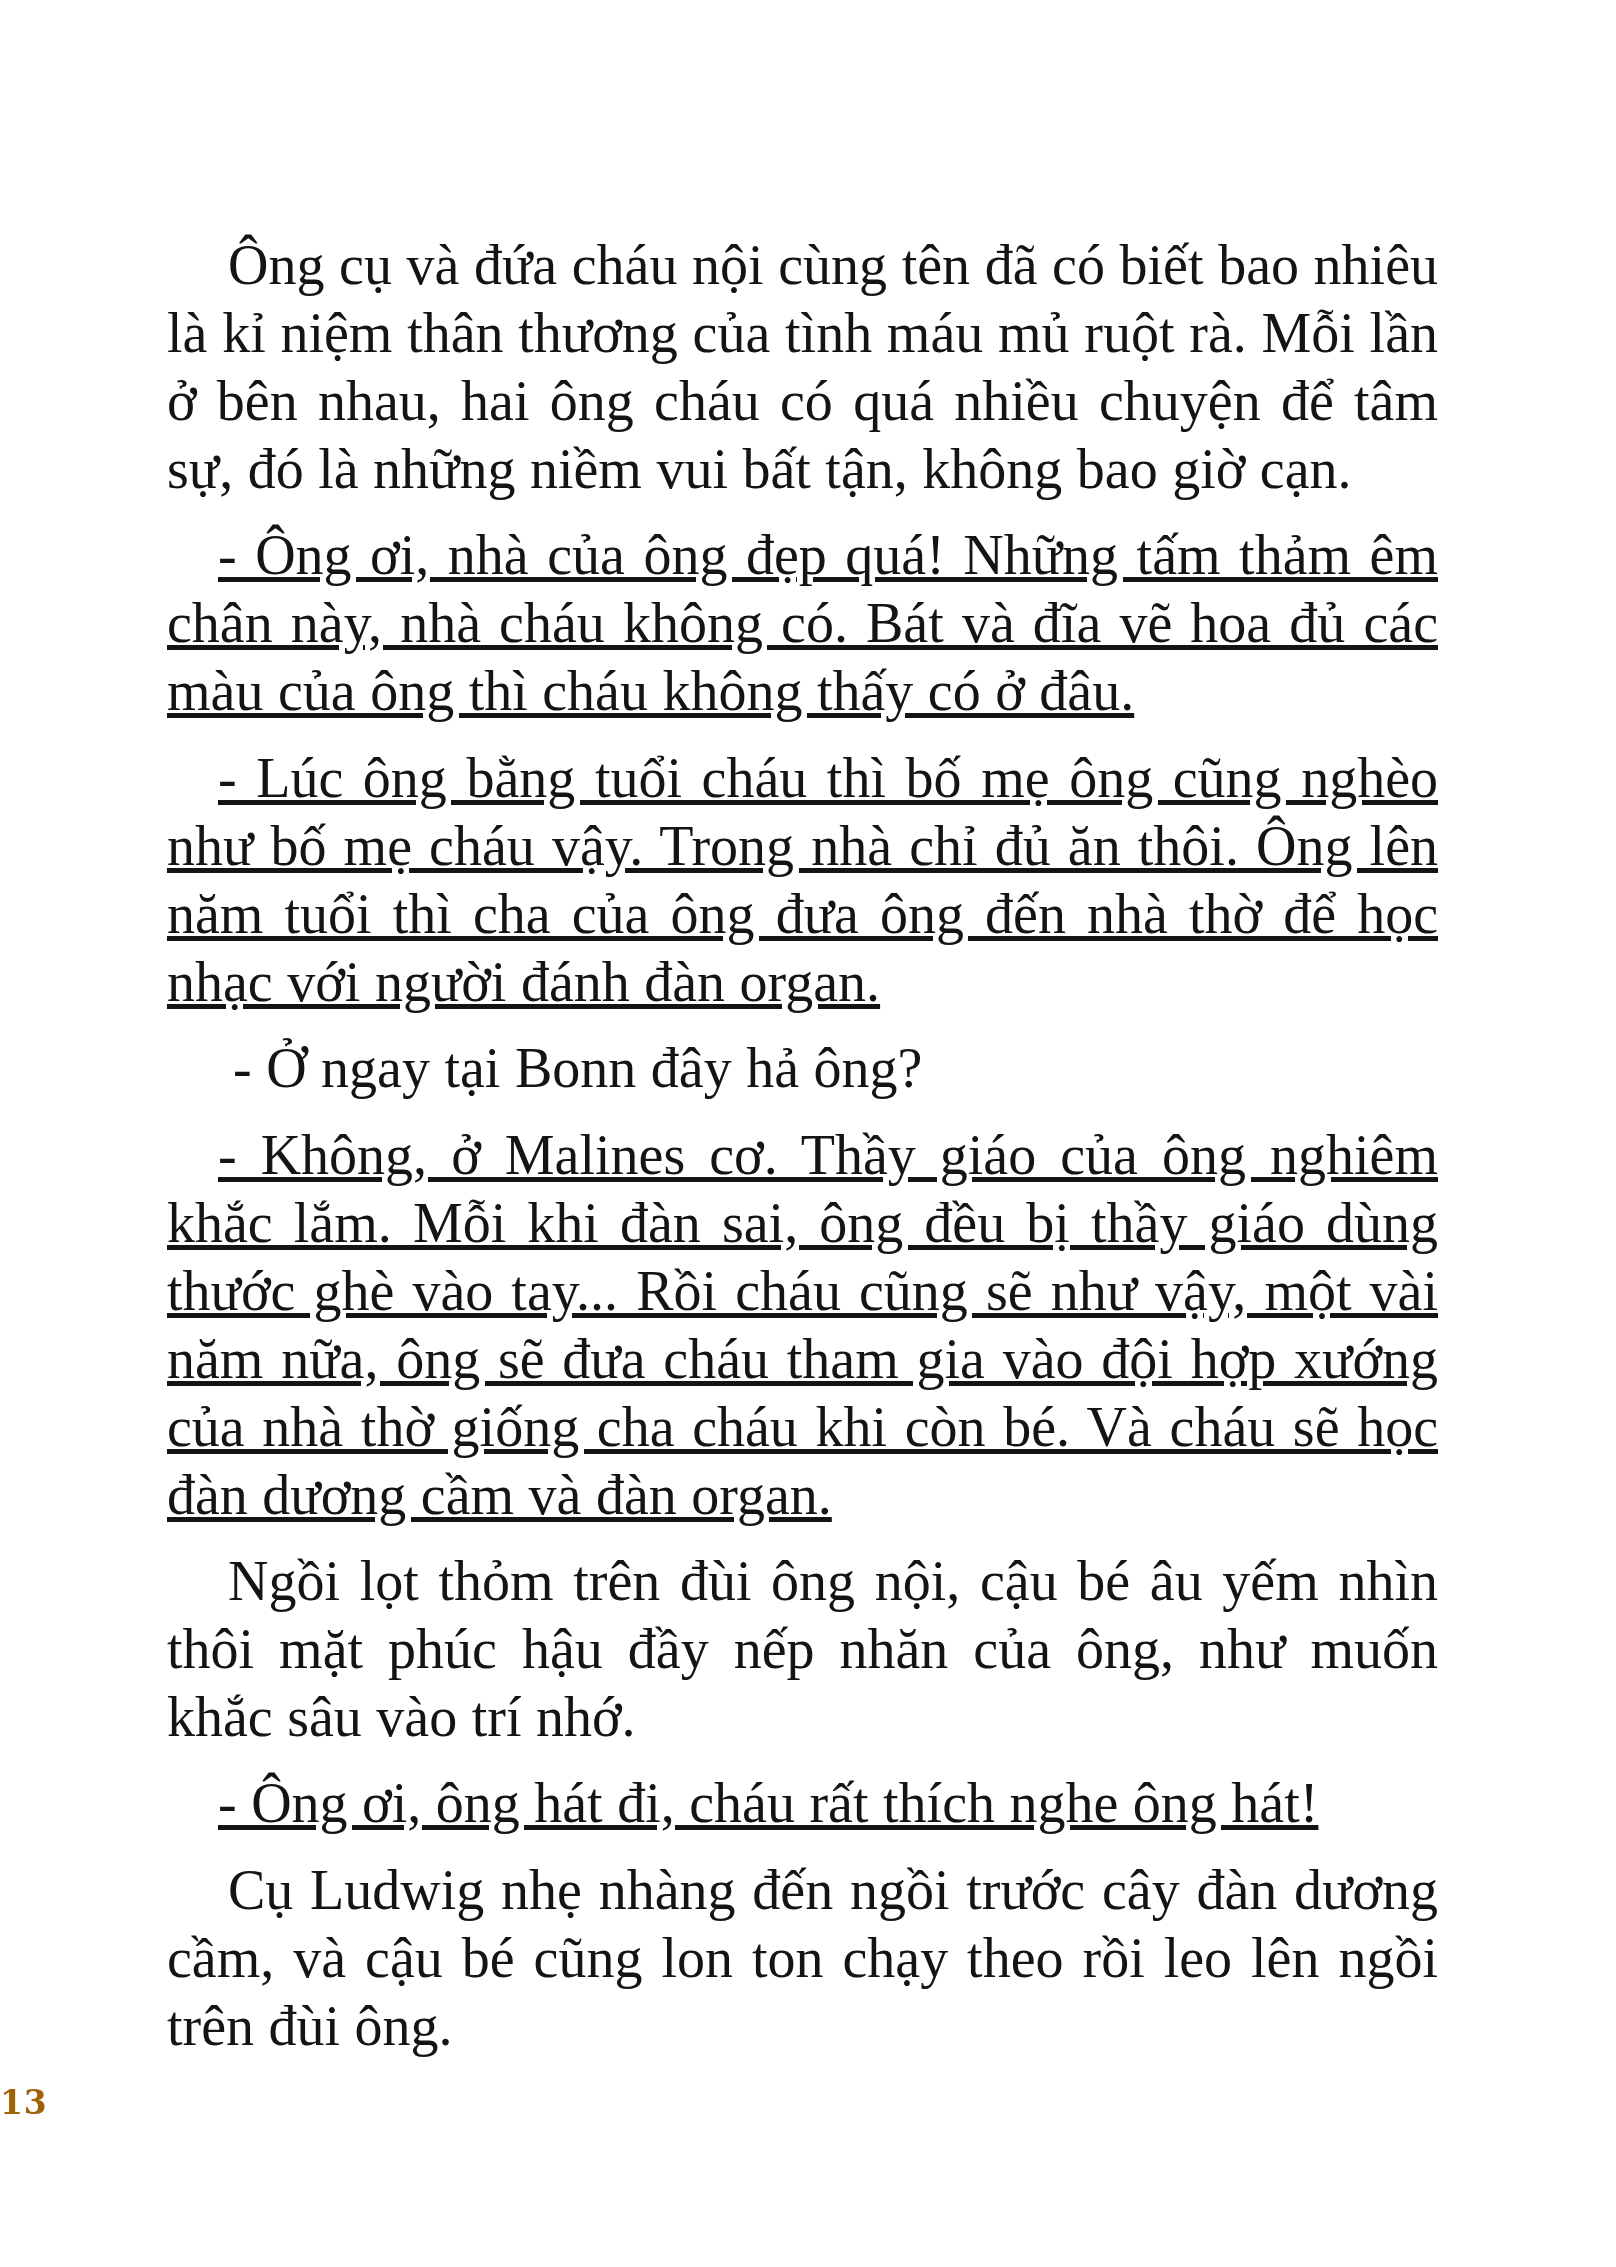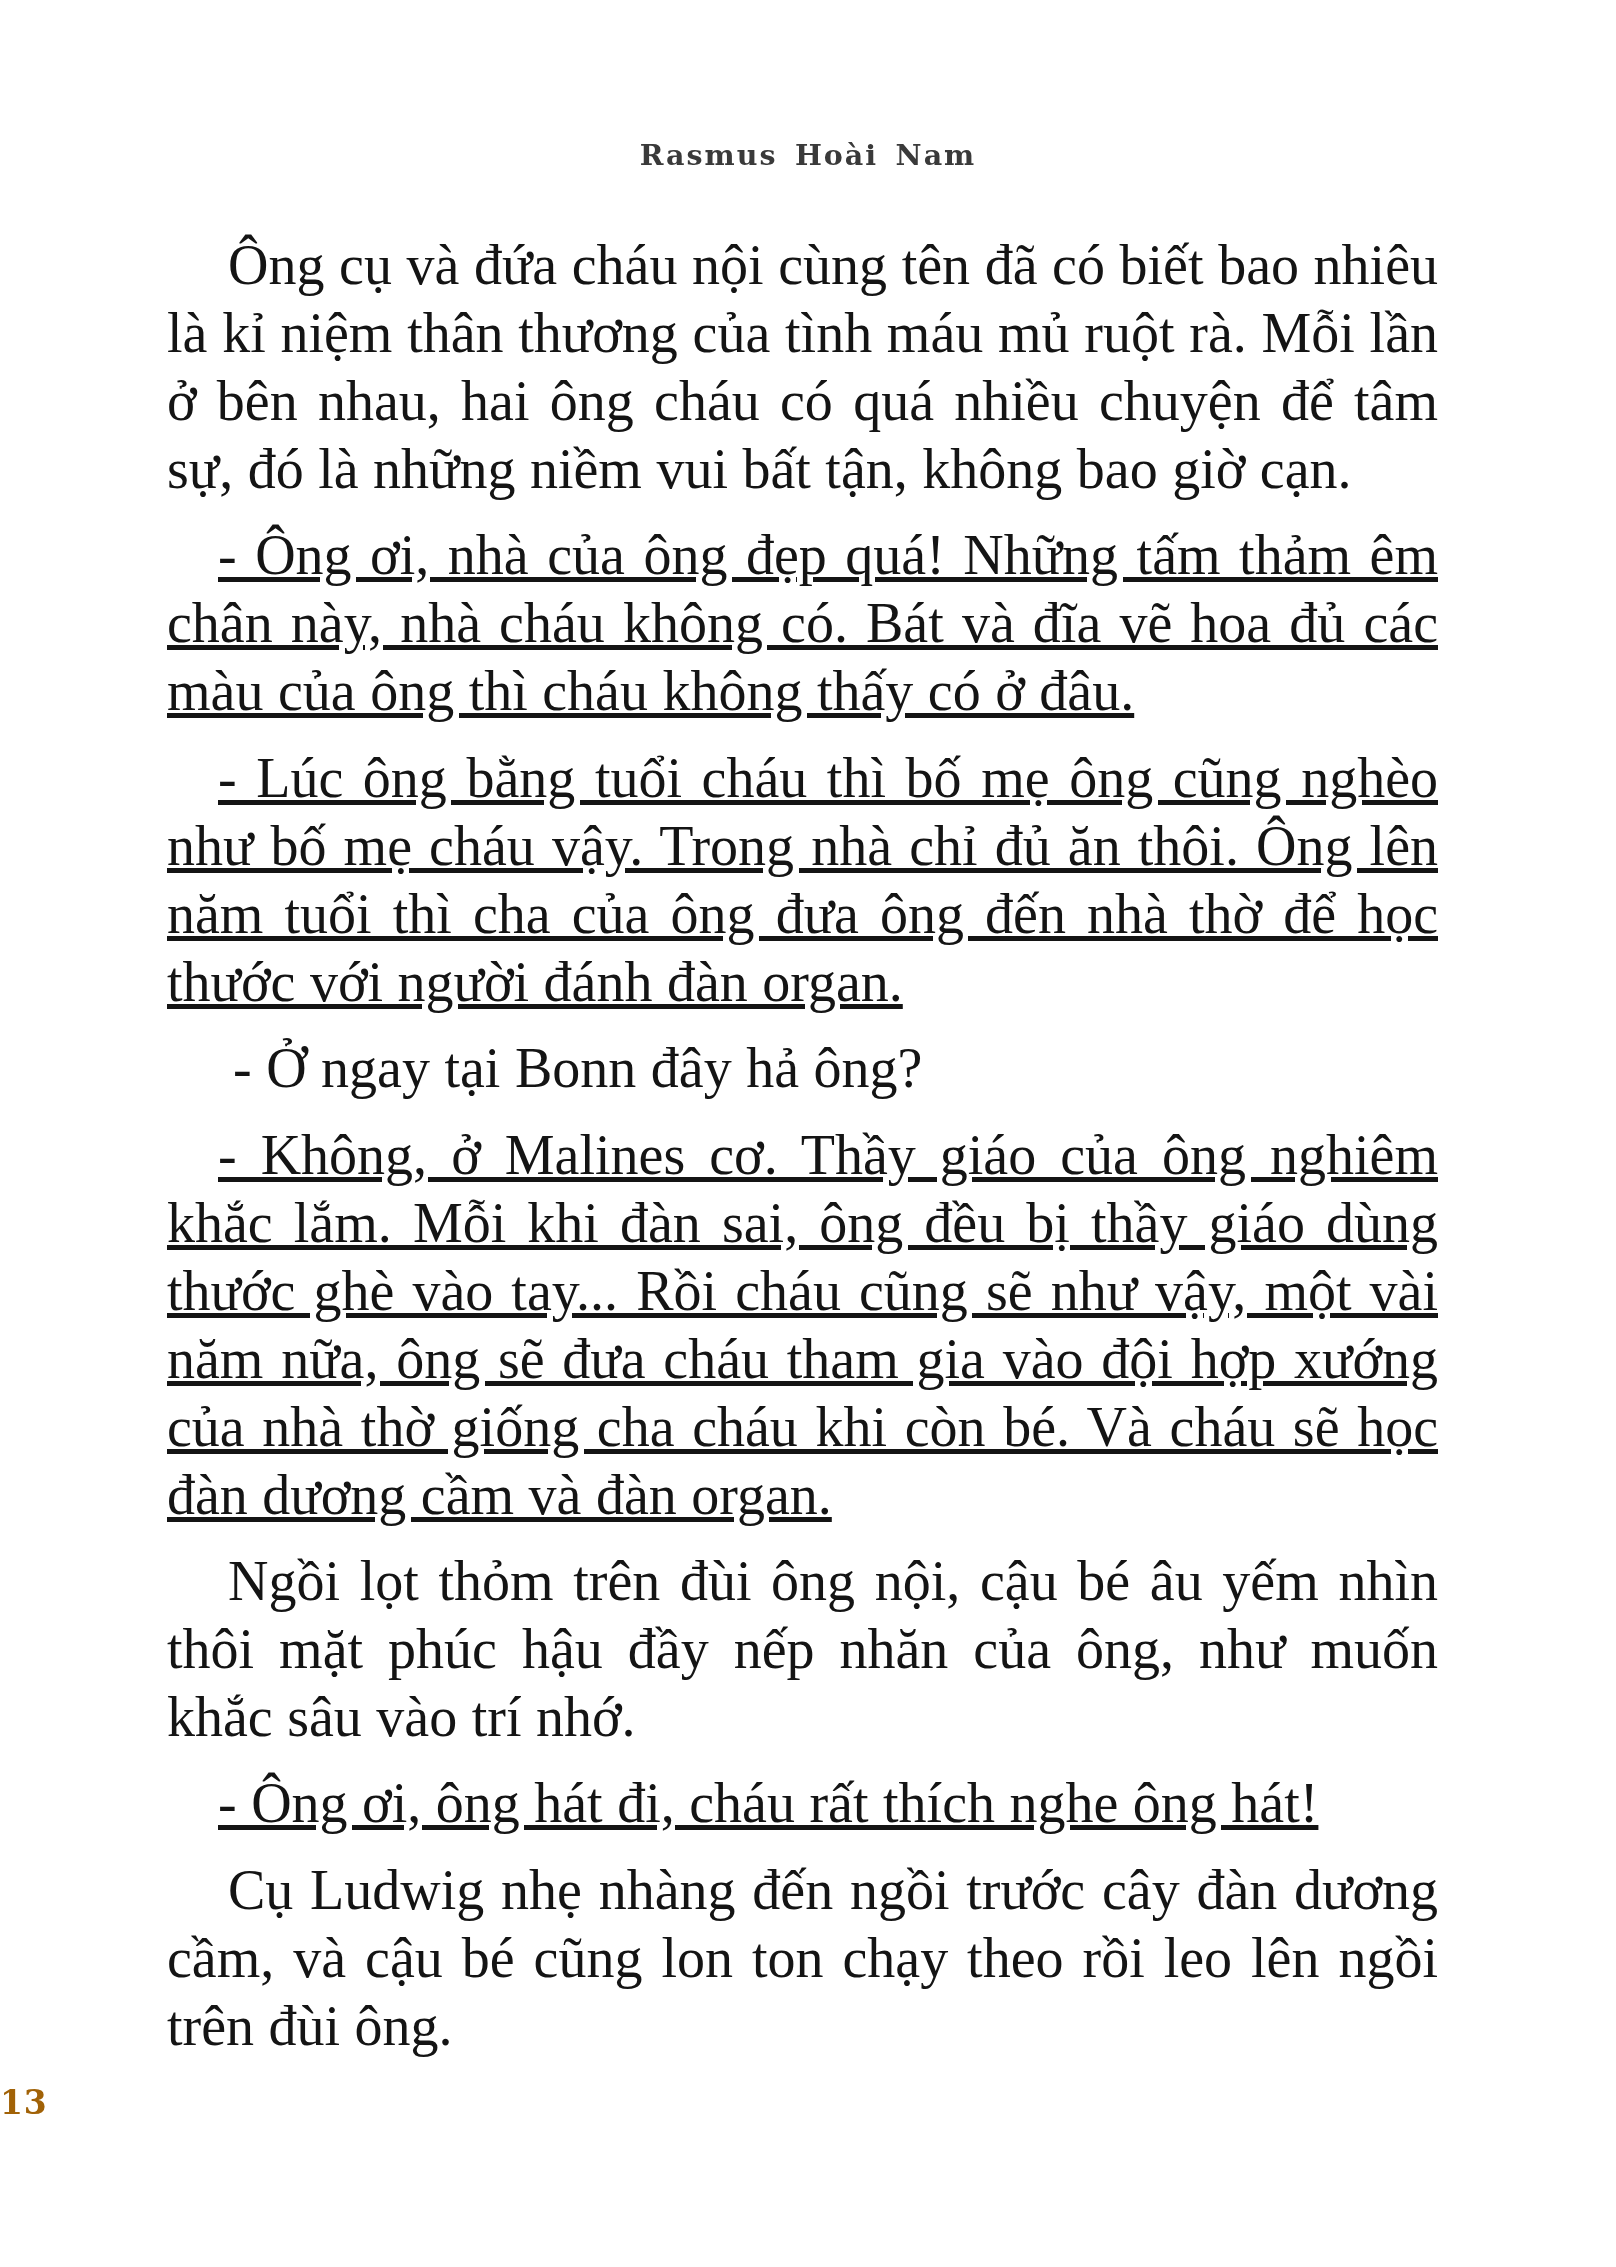--- a/index.html
+++ b/index.html
@@ -85,29 +85,28 @@
     font-weight: 700;
     color: #a16207;
     letter-spacing: 0.9px;
   }
 </style>
 </head>
 <body>
 
 <div class="page">
 
-  <div class="running-head">Rasmus Hoài Nam</div>
 
   <div class="text-column">
 
     <p class="para">Ông cụ và đứa cháu nội cùng tên đã có biết bao nhiêu là kỉ niệm thân thương của tình máu mủ ruột rà. Mỗi lần ở bên nhau, hai ông cháu có quá nhiều chuyện để tâm sự, đó là những niềm vui bất tận, không bao giờ cạn.</p>
 
     <p class="para dialogue">- Ông ơi, nhà của ông đẹp quá! Những tấm thảm êm chân này, nhà cháu không có. Bát và đĩa vẽ hoa đủ các màu của ông thì cháu không thấy có ở đâu.</p>
 
-    <p class="para dialogue">- Lúc ông bằng tuổi cháu thì bố mẹ ông cũng nghèo như bố mẹ cháu vậy. Trong nhà chỉ đủ ăn thôi. Ông lên năm tuổi thì cha của ông đưa ông đến nhà thờ để học thước với người đánh đàn organ.</p>
+    <p class="para dialogue">- Lúc ông bằng tuổi cháu thì bố mẹ ông cũng nghèo như bố mẹ cháu vậy. Trong nhà chỉ đủ ăn thôi. Ông lên năm tuổi thì cha của ông đưa ông đến nhà thờ để học nhạc với người đánh đàn organ.</p>
 
     <p class="para dialogue-wide">- Ở ngay tại Bonn đây hả ông?</p>
 
     <p class="para dialogue">- Không, ở Malines cơ. Thầy giáo của ông nghiêm khắc lắm. Mỗi khi đàn sai, ông đều bị thầy giáo dùng thước ghè vào tay... Rồi cháu cũng sẽ như vậy, một vài năm nữa, ông sẽ đưa cháu tham gia vào đội hợp xướng của nhà thờ giống cha cháu khi còn bé. Và cháu sẽ học đàn dương cầm và đàn organ.</p>
 
     <p class="para">Ngồi lọt thỏm trên đùi ông nội, cậu bé âu yếm nhìn thôi mặt phúc hậu đầy nếp nhăn của ông, như muốn khắc sâu vào trí nhớ.</p>
 
     <p class="para dialogue">- Ông ơi, ông hát đi, cháu rất thích nghe ông hát!</p>
 
     <p class="para">Cụ Ludwig nhẹ nhàng đến ngồi trước cây đàn dương cầm, và cậu bé cũng lon ton chạy theo rồi leo lên ngồi trên đùi ông.</p>

